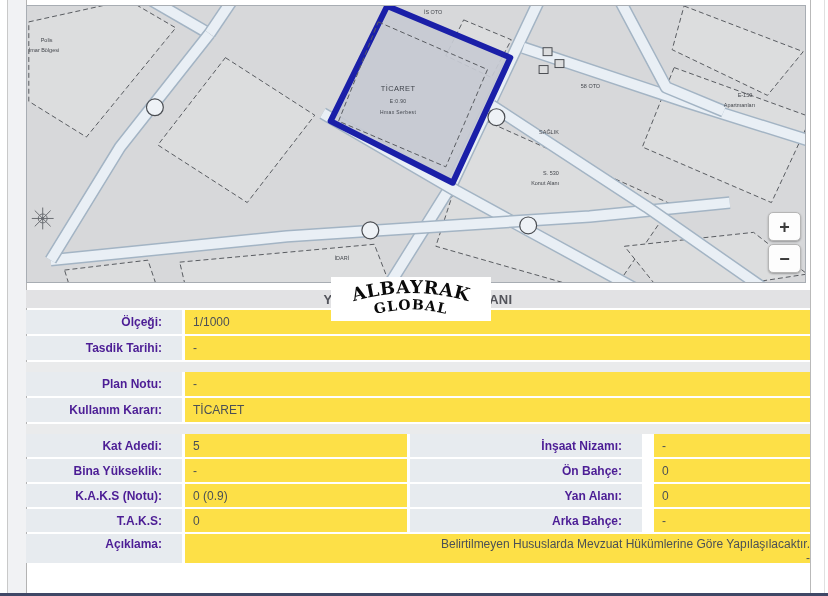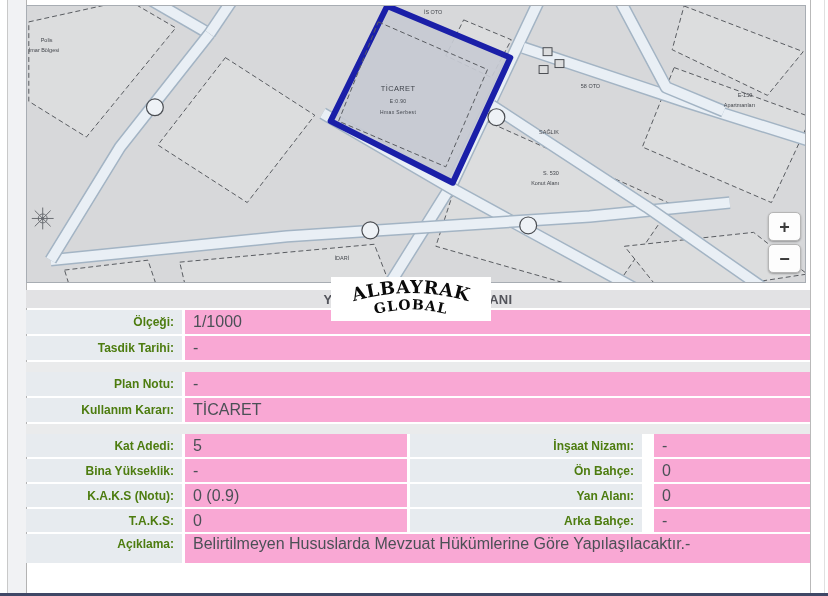--- a/index.html
+++ b/index.html
@@ -20,29 +20,29 @@
             display:flex;align-items:center;justify-content:center;line-height:1;cursor:pointer;}
   
   .watermark{position:absolute;left:331px;top:277px;width:160px;height:44px;background:#ffffff;z-index:6;}
   
   .content{position:absolute;left:26px;top:290px;width:784px;}
   .band{height:18px;background:#e2e2e4;display:flex;align-items:center;justify-content:center;margin-bottom:2px;}
   .band span{font-weight:bold;font-size:13px;color:#53545b;letter-spacing:.3px;white-space:nowrap;}
   .row{display:flex;margin-bottom:2px;}
   .h24{height:24px}.h30{height:30px}.h23{height:23px}.h29{height:29px}
   .spacer{height:10px;background:#eaebec;margin-bottom:0;}
-  .lbl{width:156px;flex:0 0 156px;background:#e7ebef;color:#4d7c0f;font-weight:bold;font-size:12px;
-       display:flex;align-items:center;justify-content:flex-end;padding-right:8px;box-sizing:border-box;
+  .lbl{width:156px;flex:0 0 156px;background:#e7ebef;color:#4c1d95;font-weight:bold;font-size:12px;
+       display:flex;align-items:center;justify-content:flex-end;padding-right:20px;box-sizing:border-box;
        margin-right:3px;white-space:nowrap;}
-  .val{flex:1;background:#f9a8d4;color:#4b5056;font-size:16px;display:flex;align-items:center;
+  .val{flex:1;background:#fde047;color:#4b5056;font-size:12px;display:flex;align-items:center;
        padding-left:8px;box-sizing:border-box;min-width:0;}
   .vleft{flex:0 0 222px;margin-right:3px;}
   .lblr{width:232px;flex:0 0 232px;margin-right:12px;}
   .top{align-items:flex-start;padding-top:3px;}
-  .val.multi{flex-direction:row;align-items:flex-start;justify-content:flex-start;line-height:14px;overflow:hidden;}
+  .val.multi{flex-direction:column;align-items:flex-end;justify-content:flex-start;line-height:14px;overflow:hidden;}
   .bottom-bar{position:absolute;left:0;bottom:0;width:828px;height:3px;background:#3f4766;}
 </style>
 </head>
 <body>
 
 <div class="gutter-left"></div>
 <div class="edge-right"></div>
 <div class="edge-right2"></div>
 
 <div class="map">

